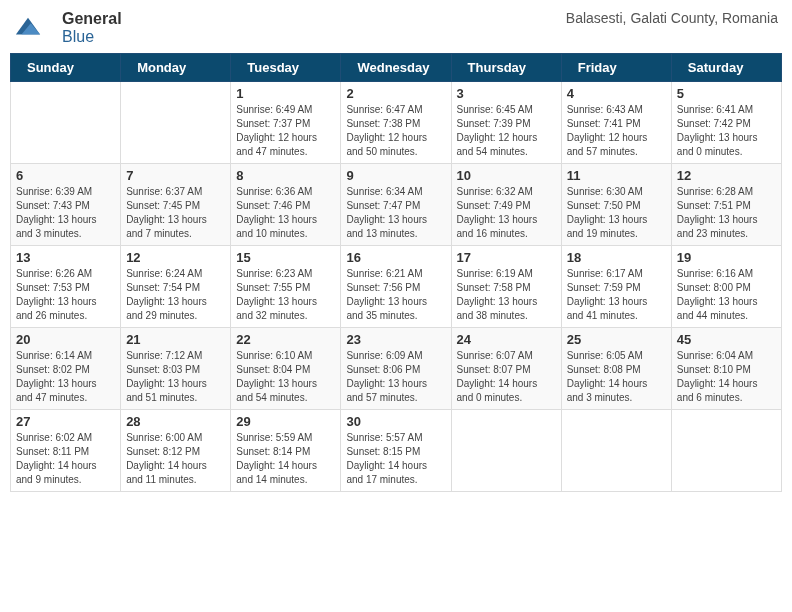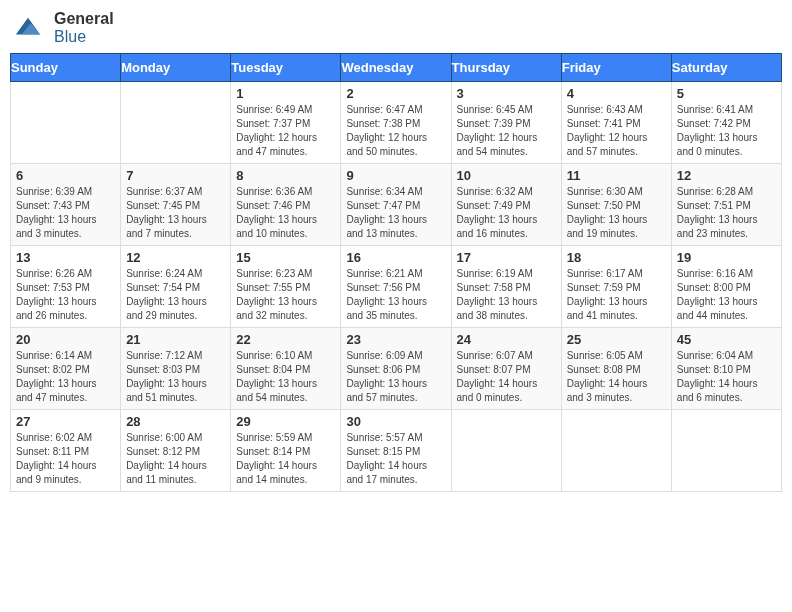--- a/index.html
+++ b/index.html
@@ -13,21 +13,21 @@
     .header-area {
       display: flex;
       justify-content: space-between;
       align-items: flex-start;
       margin-bottom: 8px;
       padding: 0 4px;
     }
     .logo {
       display: flex;
       align-items: center;
-      gap: 12px;
+      gap: 20px;
     }
     .logo-text {
       display: flex;
       flex-direction: column;
       line-height: 1.1;
     }
     .logo-general {
       font-size: 16px;
       font-weight: bold;
       color: #333;
@@ -52,23 +52,23 @@
     .location-title {
       font-size: 14px;
       color: #555;
     }
     .calendar {
       width: 100%;
       border-collapse: collapse;
       border: 1px solid #ccc;
     }
     .calendar th {
-      background: #3b82f6;
+      background: #0c4a6e;
       color: #fff;
-      padding: 6px 0;
+      padding: 6px 16px;
       font-size: 13px;
       text-align: left;
       border: 1px solid #1e4d75;
     }
     .calendar td {
       border: 1px solid #ddd;
       vertical-align: top;
       padding: 4px 5px;
       width: 110px;
       min-height: 80px;
@@ -101,20 +101,21 @@
     <svg class="logo-icon" viewBox="0 0 30 30" xmlns="http://www.w3.org/2000/svg">
       <polygon points="15,4 28,22 2,22" fill="#2a6496"></polygon>
       <polygon points="18,10 28,22 8,22" fill="#5b9bd5" opacity="0.7"></polygon>
     </svg>
     <div class="logo-text">
       <span class="logo-general">General</span>
       <span class="logo-blue">Blue</span>
     </div>
   </div>
   <div class="title-area">
+    <div class="location-title">Balasesti, Galati County, Romania</div>
   </div>
 </div>
 
 <table class="calendar">
   <thead>
     <tr>
     <th>Sunday</th>
         <th>Monday</th>
         <th>Tuesday</th>
         <th>Wednesday</th>

